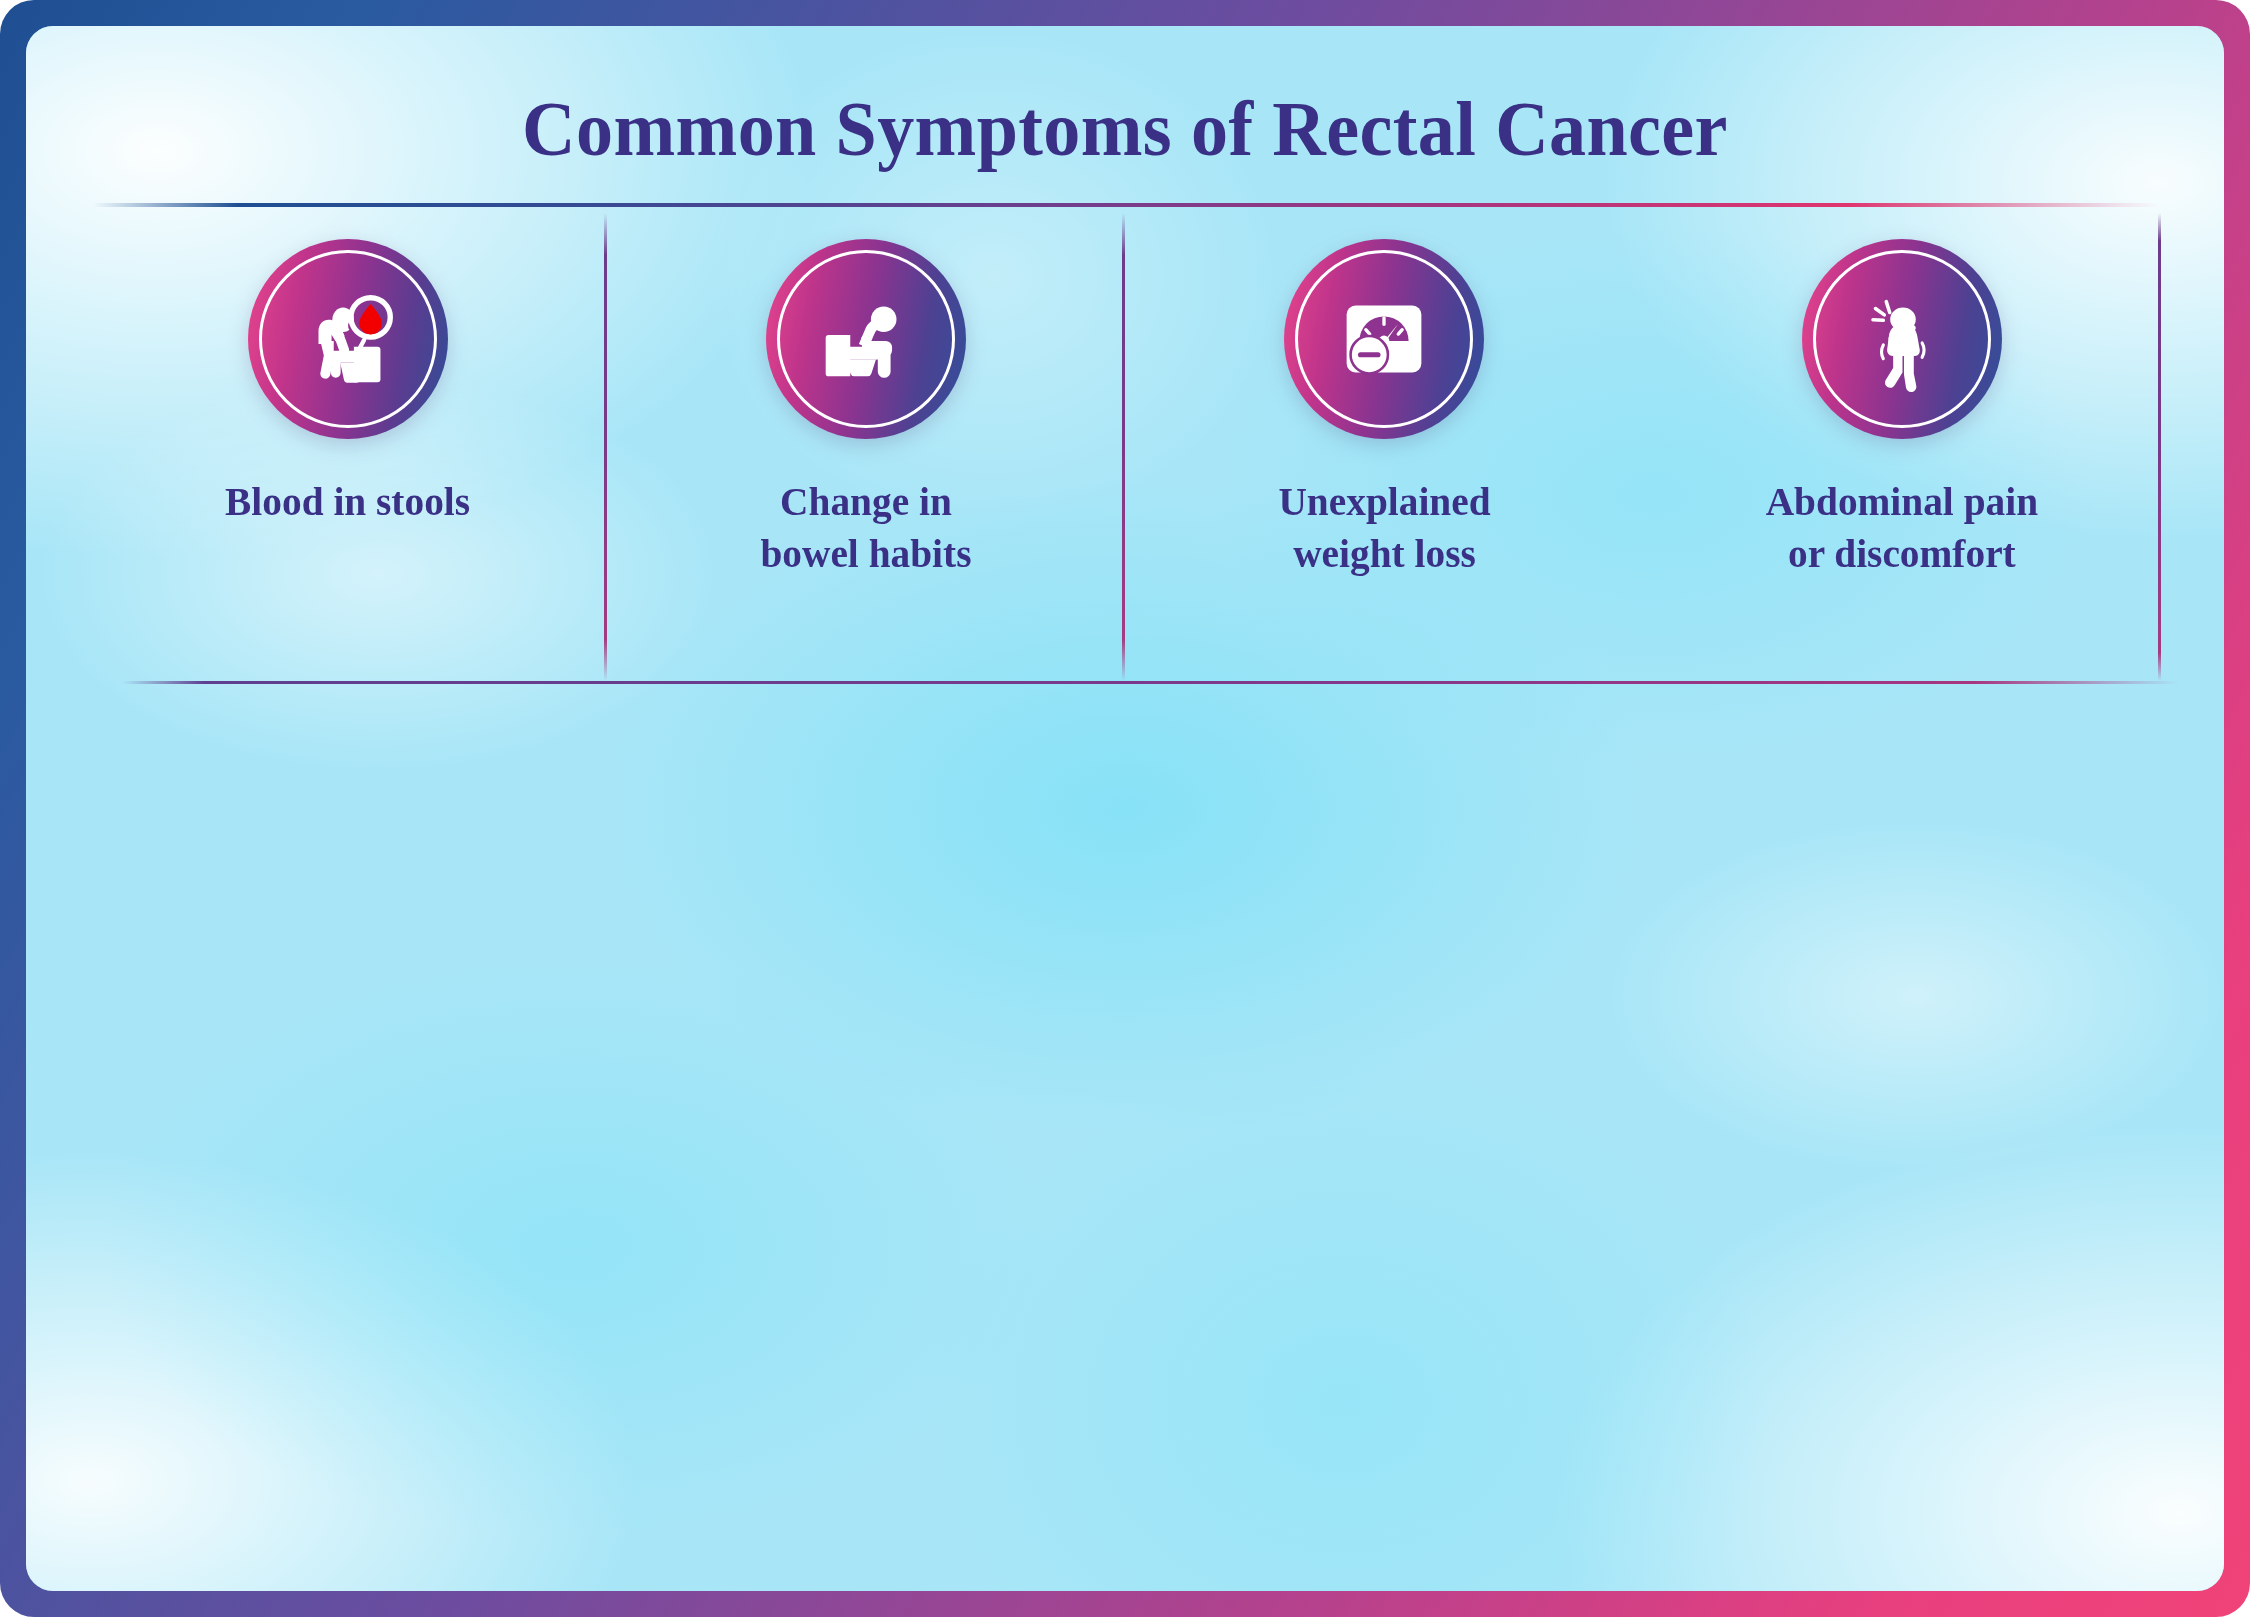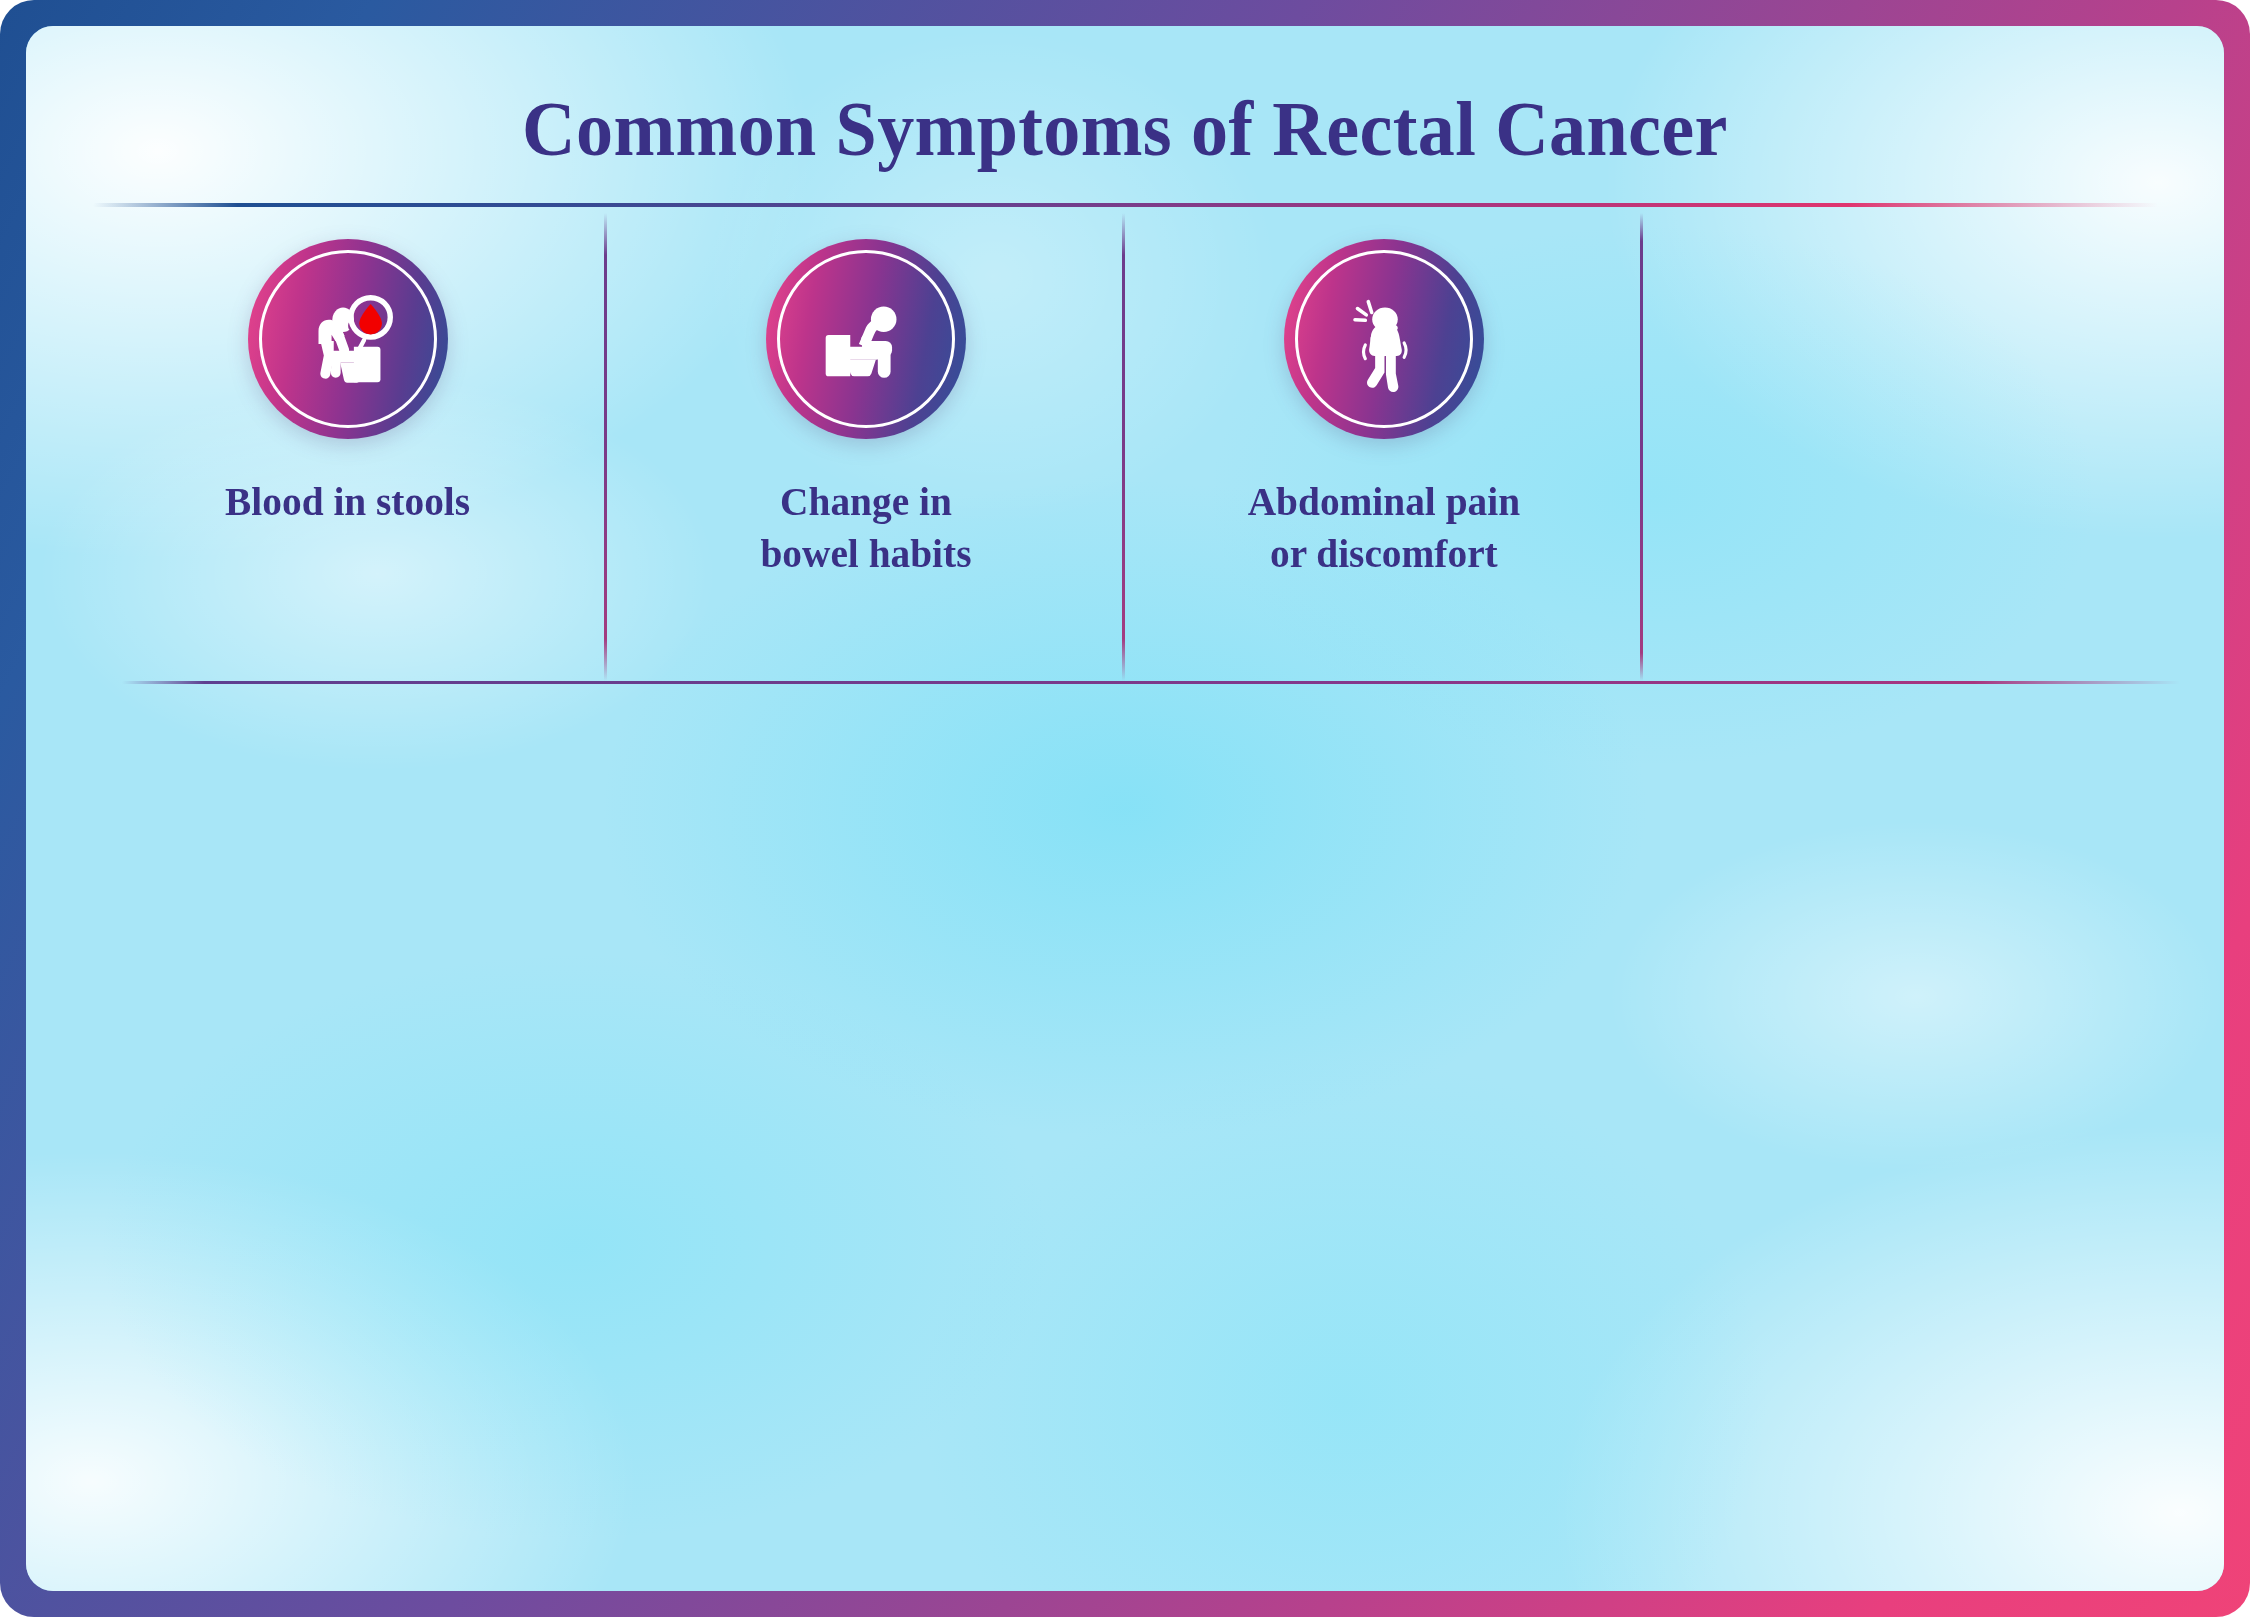--- a/index.html
+++ b/index.html
@@ -266,20 +266,47 @@
 
               <path d="M59 55.5c2.6-.6 4.8 1 5.3 3.6l2.1 11.4c.5 2.6-1.1 4.9-3.7 5.4-2.6.5-4.9-1.1-5.4-3.7L55.3 60.9c-.5-2.6 1.1-4.9 3.7-5.4z"></path>
             </g>
           </svg>
         </div>
         <div class="caption">Change in
 bowel habits</div>
       </div>
 
 
+      <div class="cell">
+        <div class="badge g4">
+          <div class="ring"></div>
+          <svg viewBox="0 0 120 120">
+            <g>
+
+              <rect x="22" y="26" width="76" height="68" rx="9" fill="#ffffff"></rect>
+
+              <path d="M35 62a25 25 0 0 1 50 0z" fill="#8e3390"></path>
+
+              <g stroke="#ffffff" stroke-width="3.4" stroke-linecap="round">
+                <line x1="41.5" y1="50.5" x2="45.5" y2="55"></line>
+                <line x1="60" y1="38.5" x2="60" y2="45"></line>
+                <line x1="78.5" y1="50.5" x2="74.5" y2="55"></line>
+              </g>
+
+              <path d="M60 62 L74.5 44.5 L63 61z" fill="#ffffff"></path>
+              <circle cx="60" cy="62" r="5.5" fill="#ffffff"></circle>
+
+              <circle cx="45" cy="76" r="19" fill="#ffffff" stroke="#8e3390" stroke-width="2.6"></circle>
+              <rect x="33.5" y="73.4" width="23" height="5.2" rx="2.6" fill="#8e3390"></rect>
+            </g>
+          </svg>
+        </div>
+        <div class="caption">Unexplained
+weight loss</div>
+      </div>
 
 
       <div class="cell vdiv row2">
         <div class="badge g2">
           <div class="ring"></div>
           <svg viewBox="0 0 120 120">
             <g fill="#ffffff">
 
               <path d="M44 22 L47.5 33" stroke="#ffffff" stroke-width="3.6" stroke-linecap="round" fill="none"></path>
               <path d="M33 29 L42 35.5" stroke="#ffffff" stroke-width="3.6" stroke-linecap="round" fill="none"></path>

